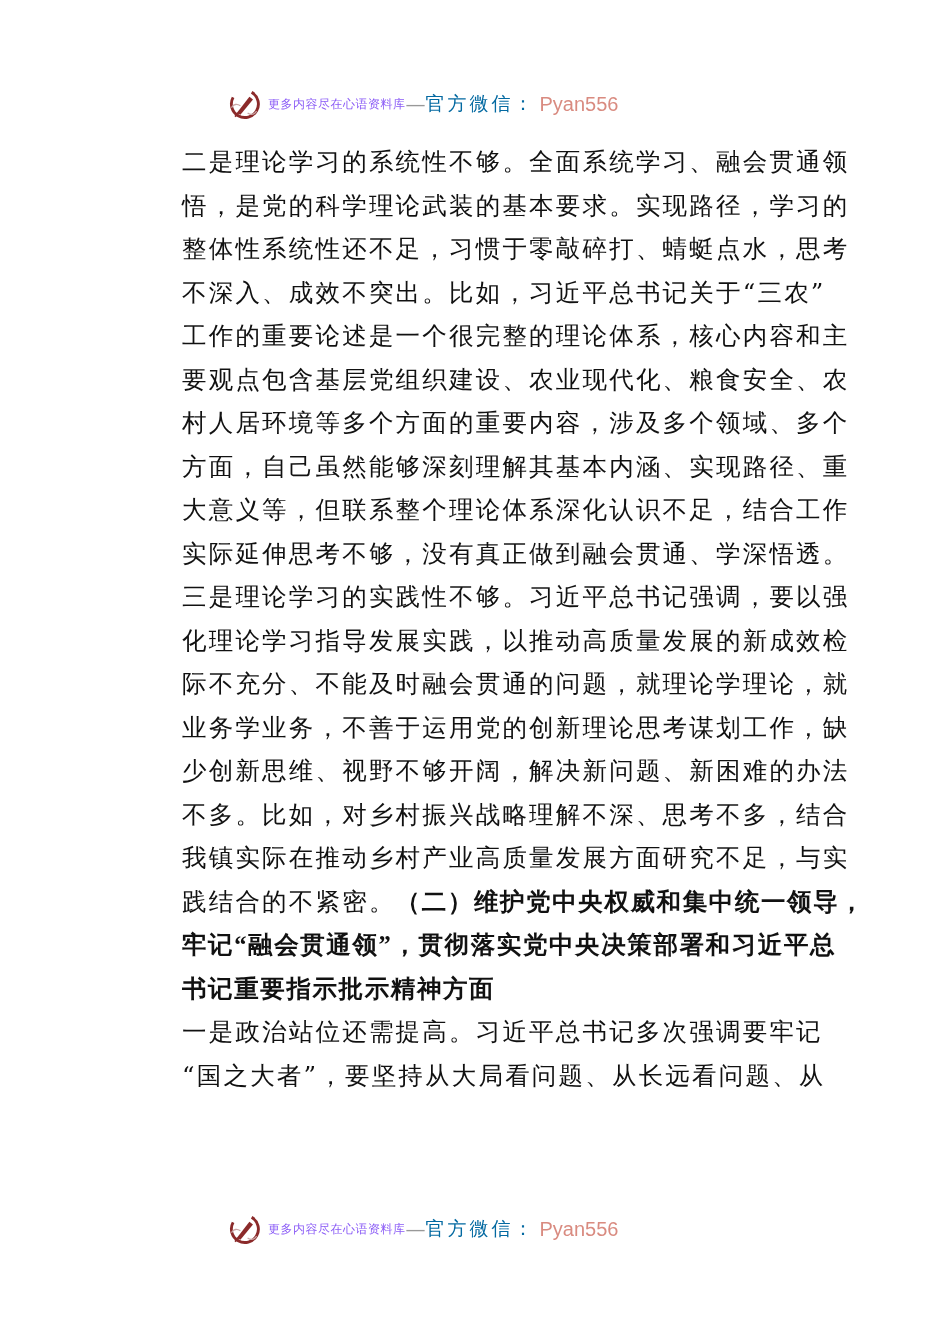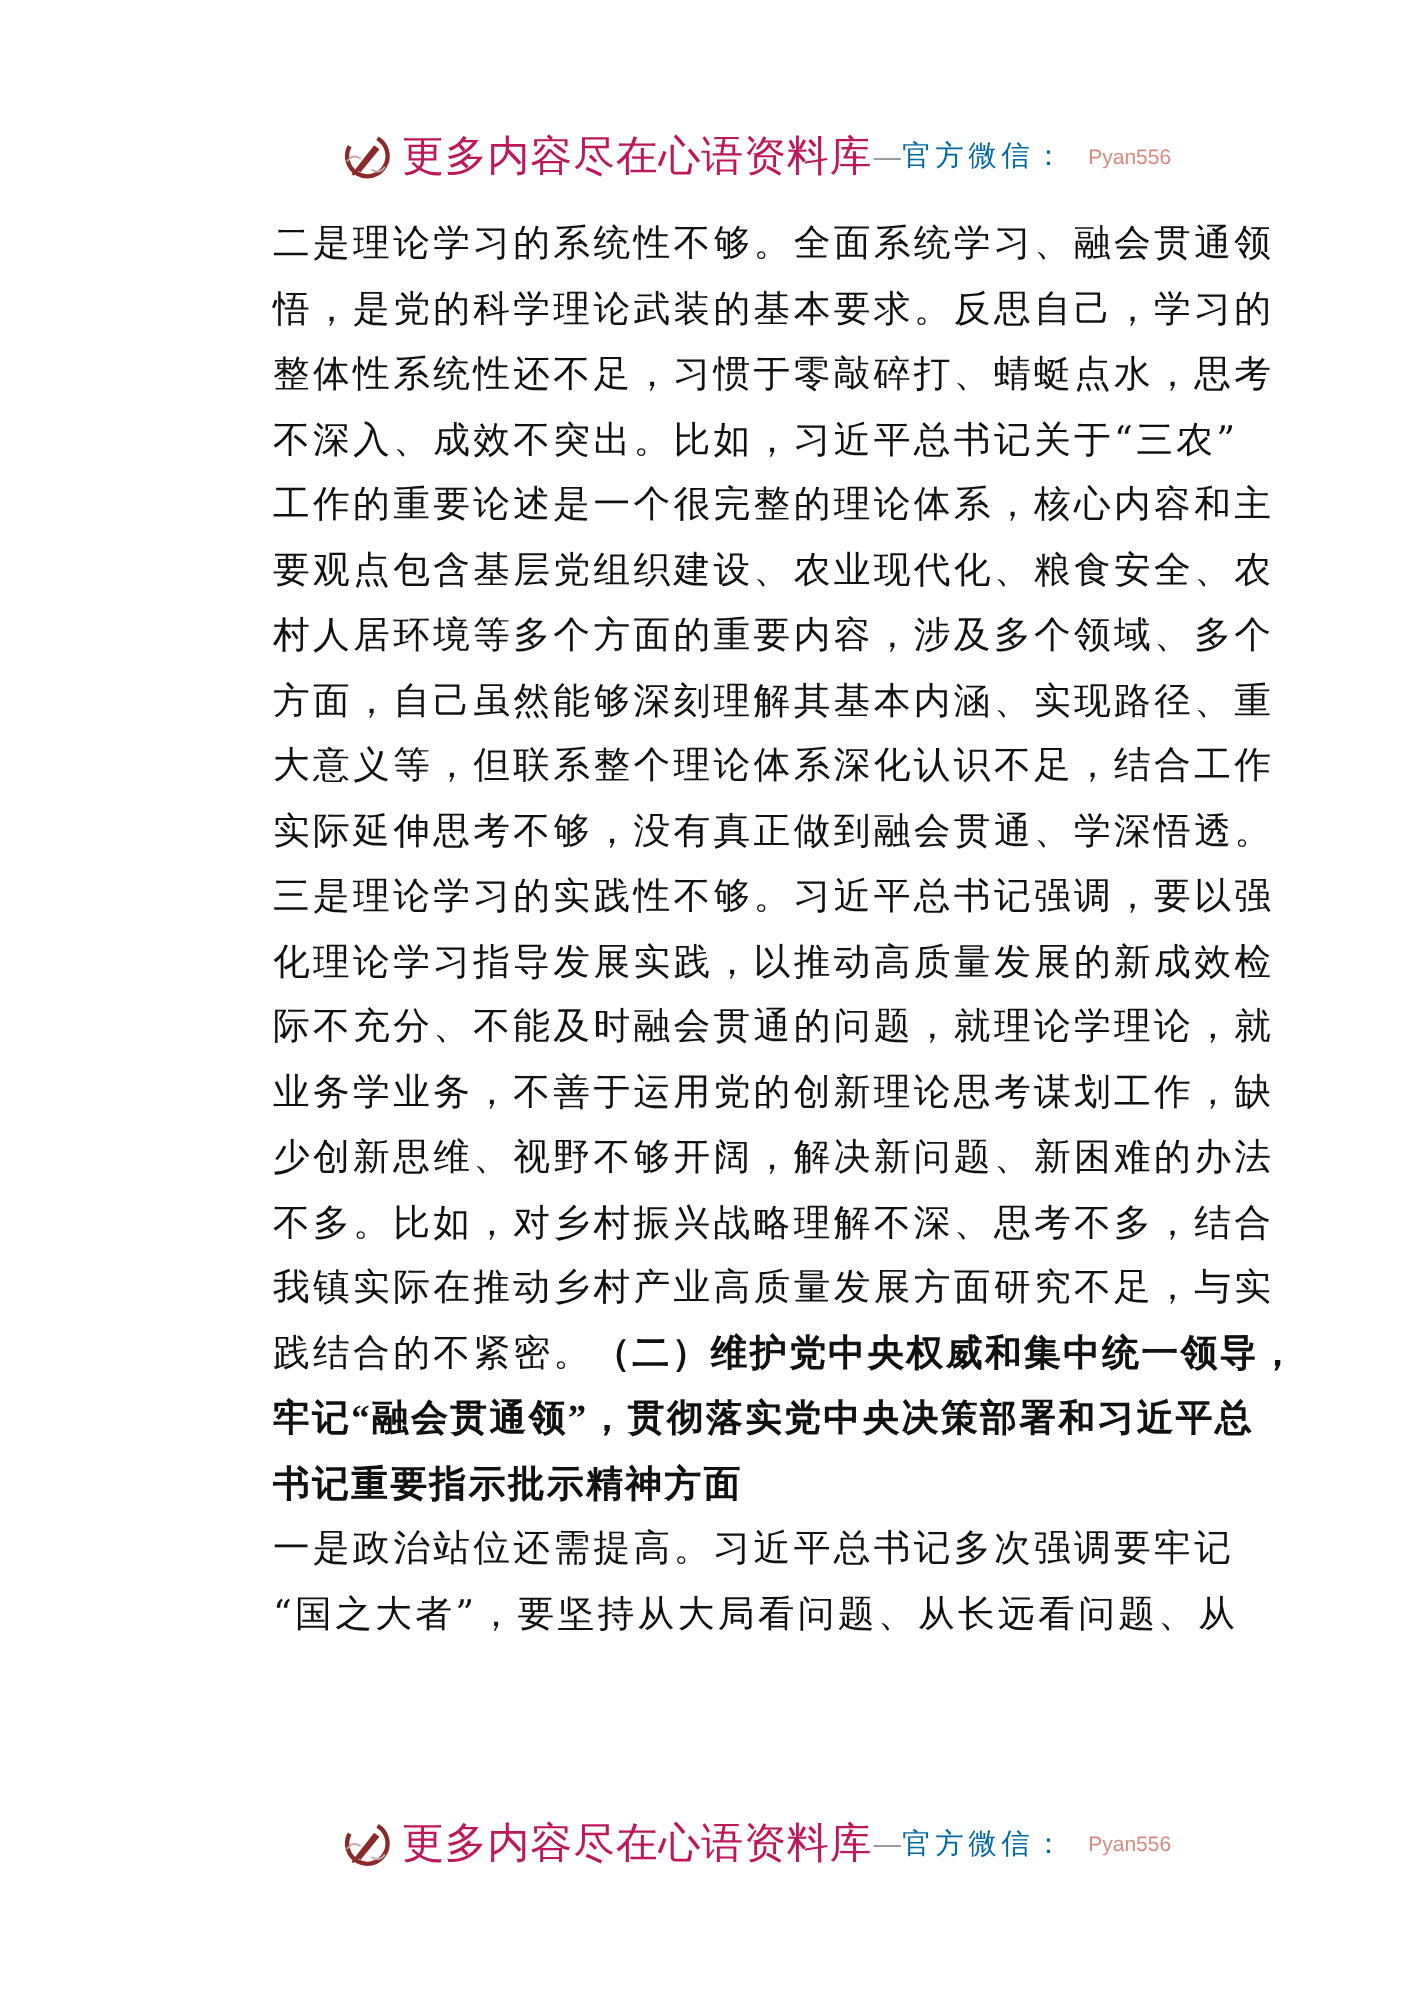--- a/index.html
+++ b/index.html
@@ -25,40 +25,40 @@
     }
     .watermark.top { top: 84px; }
     .watermark.bottom { top: 1209px; }
     .wm-logo {
       width: 36px;
       height: 36px;
       margin-right: 6px;
       display: inline-block;
     }
     .wm-red {
-      color: #be185d;
+      color: #8b5cf6;
       font-family: Liberation Sans, sans-serif;
-      font-size: 28px;
+      font-size: 12px;
       letter-spacing: 0.5px;
     }
     .wm-dash {
       color: #999999;
       font-size: 20px;
     }
     .wm-gray {
       color: #0369a1;
       font-family: "DejaVu Serif", "Liberation Serif", serif;
       font-size: 19px;
       letter-spacing: 3px;
     }
     .wm-id {
       color: #d98b80;
       font-family: "Liberation Sans", "DejaVu Sans", sans-serif;
-      font-size: 14px;
-      margin-left: 14px;
+      font-size: 20px;
+      margin-left: 4px;
     }
     .content {
       position: absolute;
       left: 146px;
       top: 140px;
       width: 650px;
     }
     .line {
       height: 43.5px;
       line-height: 43.5px;
@@ -87,21 +87,21 @@
     <path d="M24 30 Q30 34 34 28" fill="none" stroke="#c9a6a6" stroke-width="1.4"></path>
   </svg>
   <span class="wm-red">更多内容尽在心语资料库</span>
   <span class="wm-dash">—</span>
   <span class="wm-gray">官方微信：</span>
   <span class="wm-id">Pyan556</span>
 </div>
 
 <div class="content">
   <div class="line"><span>二是理论学习的系统性不够。全面系统学习、融会贯通领</span></div>
-  <div class="line"><span>悟，是党的科学理论武装的基本要求。反思自己，学习的</span></div>
+  <div class="line"><span>悟，是党的科学理论武装的基本要求。实现路径，学习的</span></div>
   <div class="line"><span>整体性系统性还不足，习惯于零敲碎打、蜻蜓点水，思考</span></div>
   <div class="line"><span>不深入、成效不突出。比如，习近平总书记关于“三农”</span></div>
   <div class="line"><span>工作的重要论述是一个很完整的理论体系，核心内容和主</span></div>
   <div class="line"><span>要观点包含基层党组织建设、农业现代化、粮食安全、农</span></div>
   <div class="line"><span>村人居环境等多个方面的重要内容，涉及多个领域、多个</span></div>
   <div class="line"><span>方面，自己虽然能够深刻理解其基本内涵、实现路径、重</span></div>
   <div class="line"><span>大意义等，但联系整个理论体系深化认识不足，结合工作</span></div>
   <div class="line"><span>实际延伸思考不够，没有真正做到融会贯通、学深悟透。</span></div>
   <div class="line"><span>三是理论学习的实践性不够。习近平总书记强调，要以强</span></div>
   <div class="line"><span>化理论学习指导发展实践，以推动高质量发展的新成效检</span></div>

